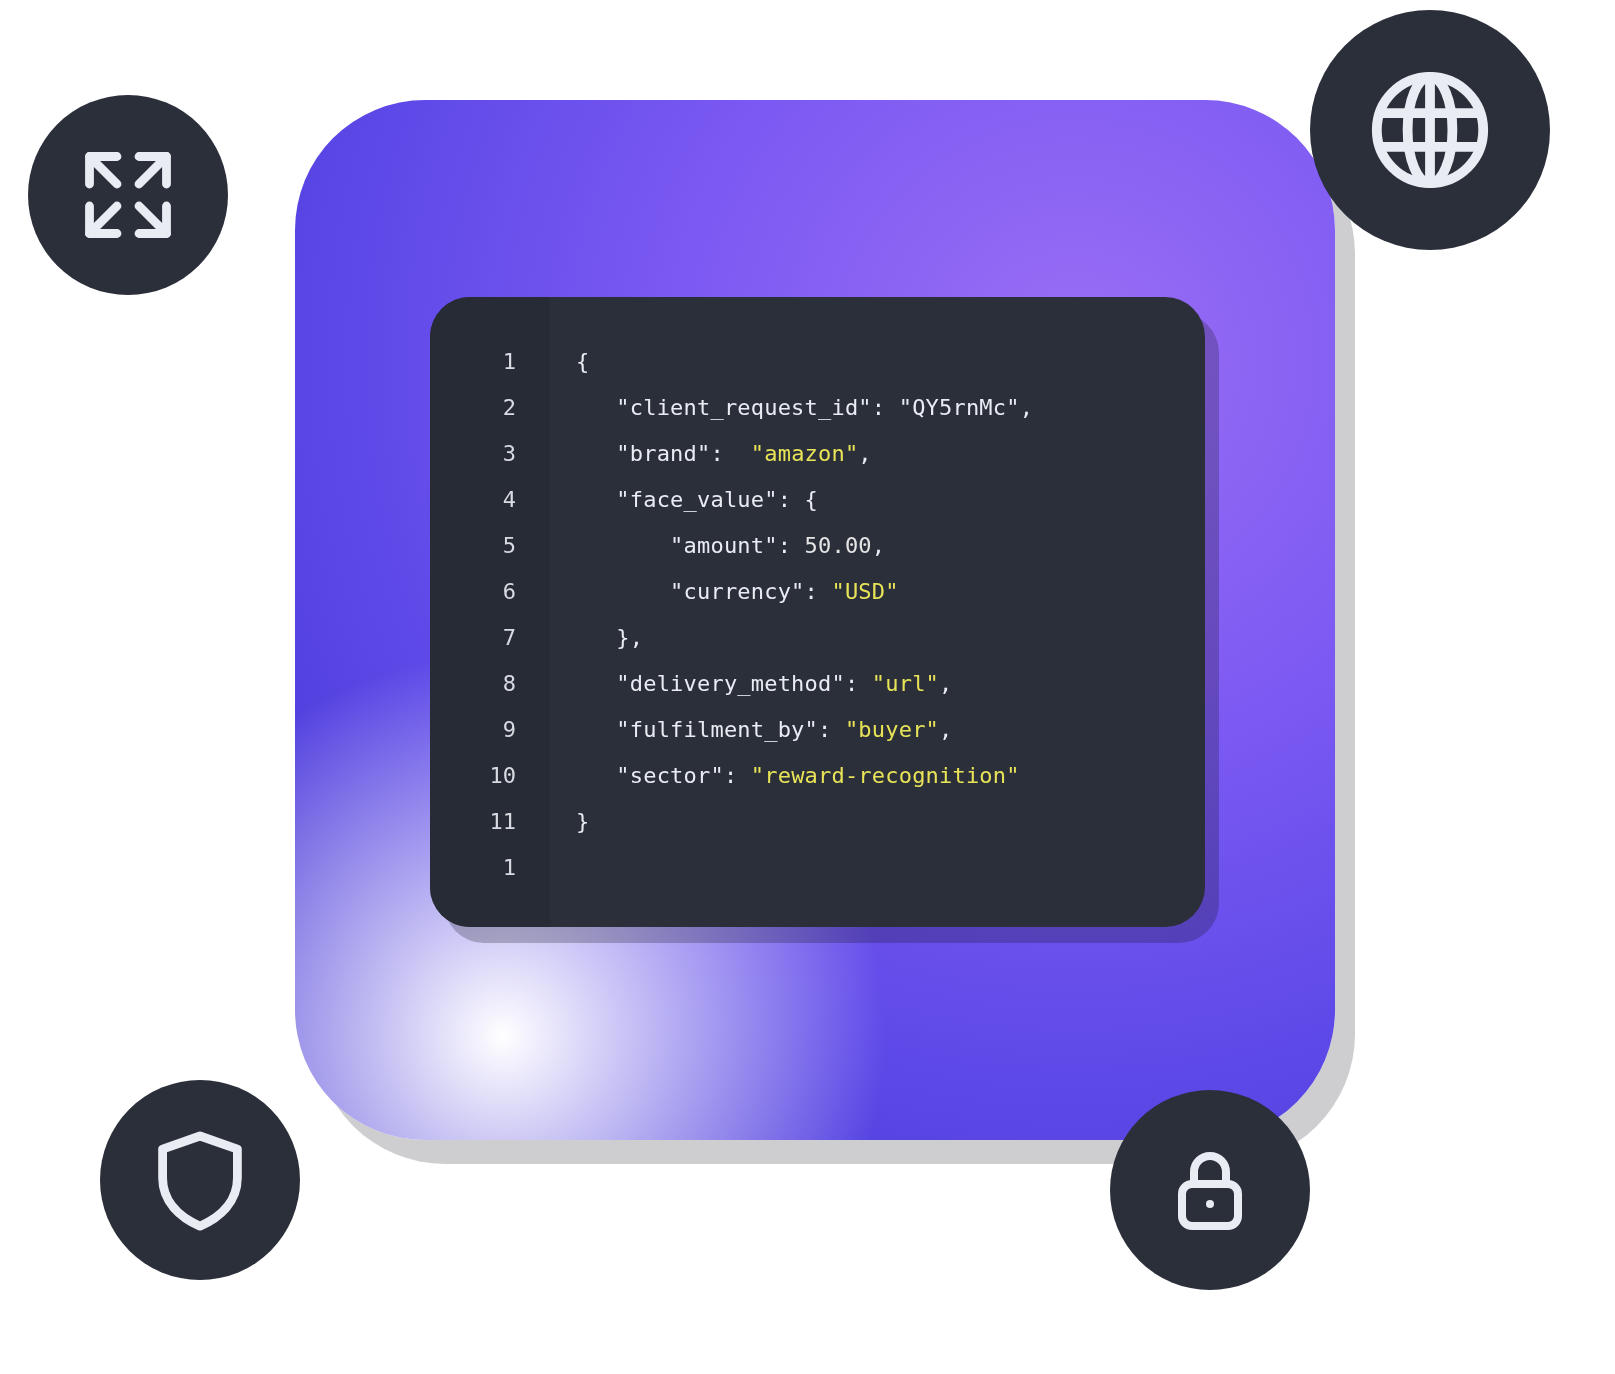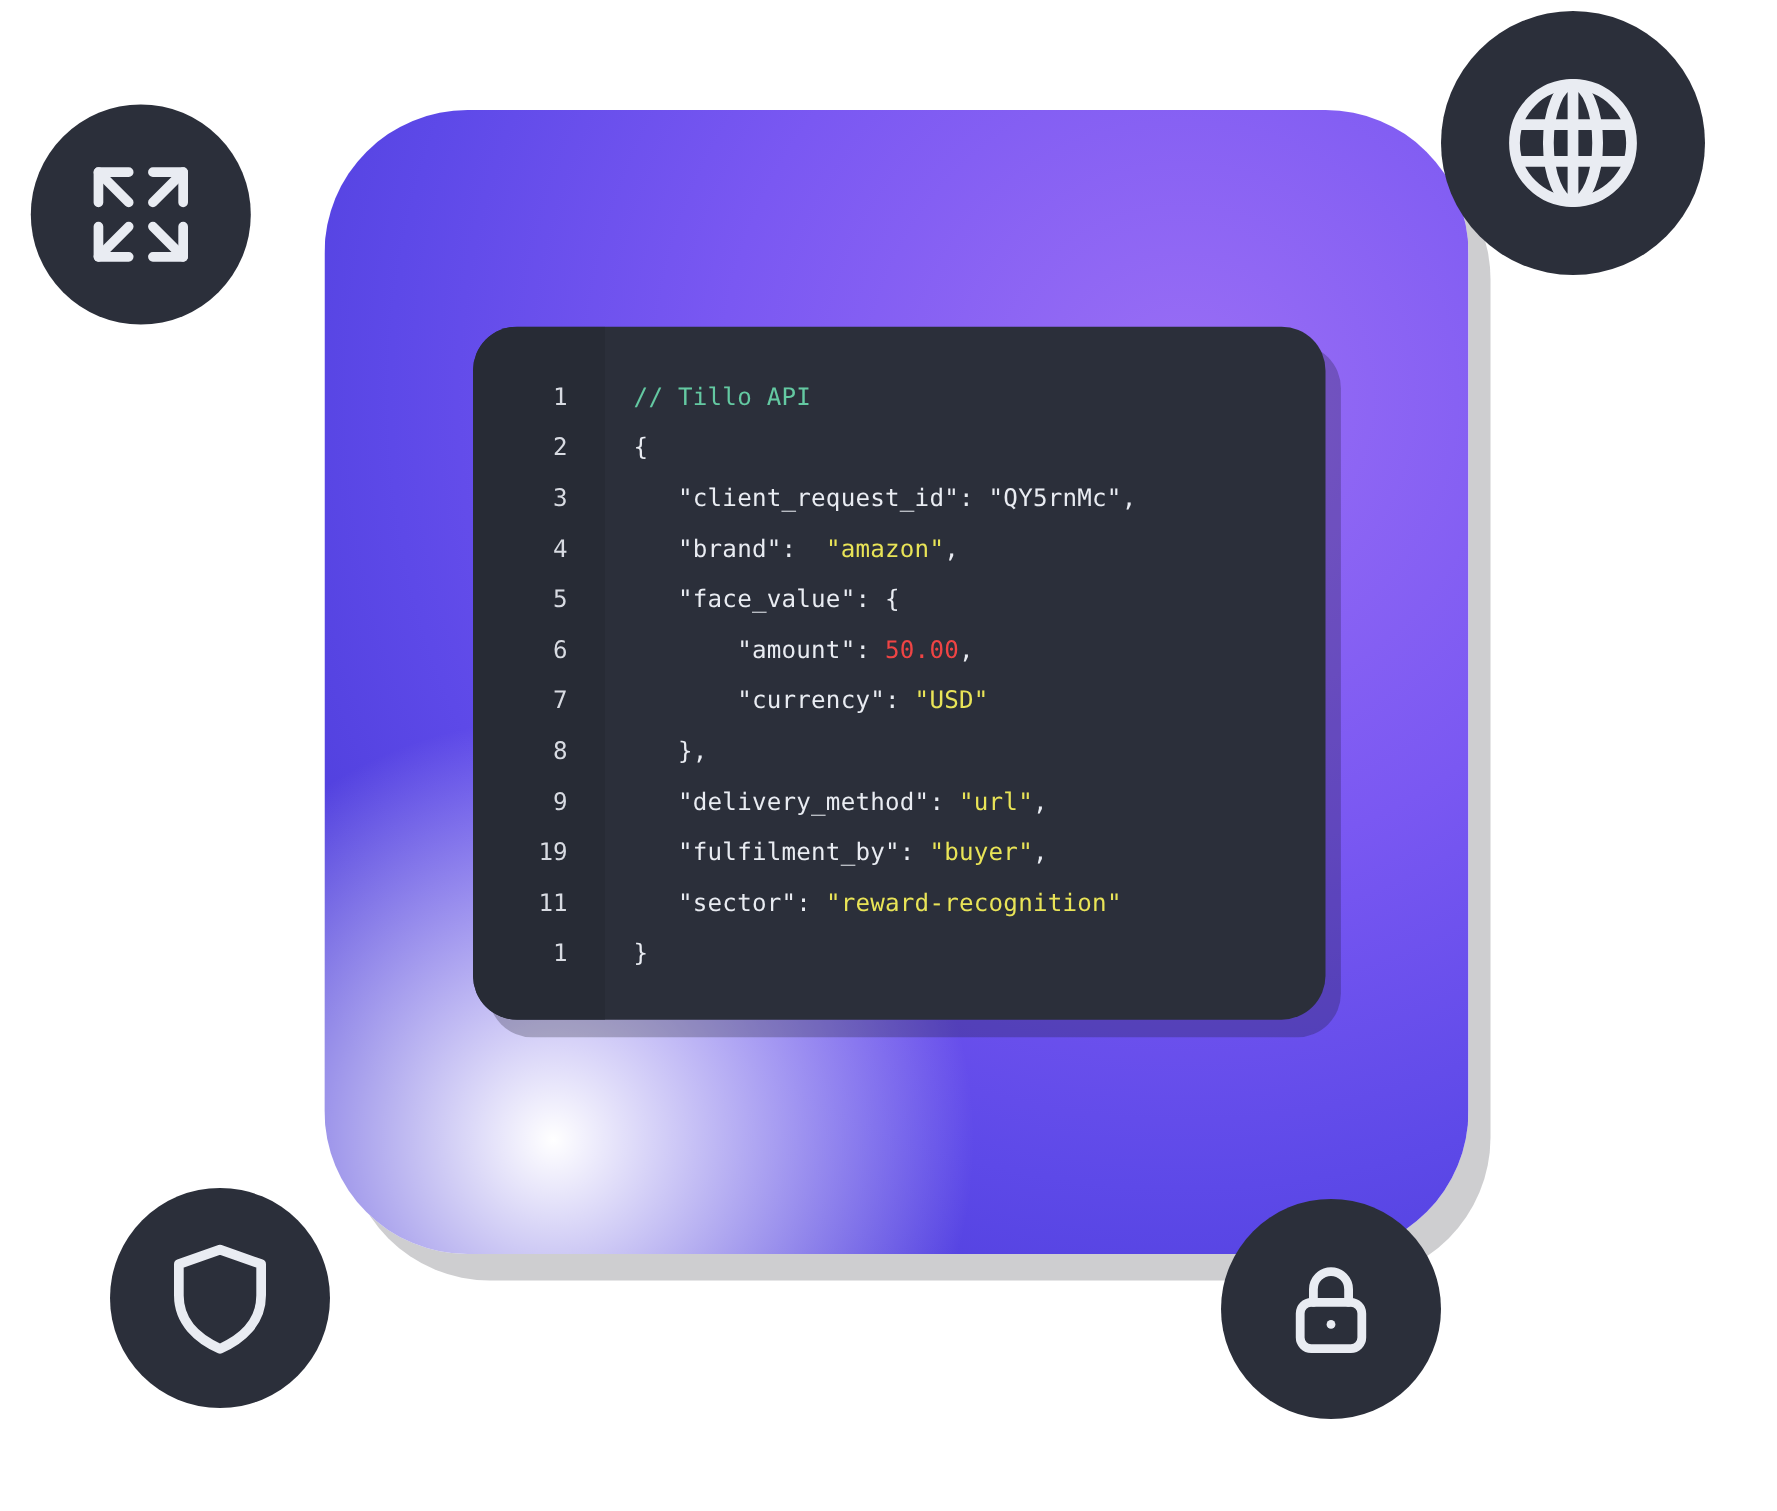--- a/index.html
+++ b/index.html
@@ -70,21 +70,21 @@
     font-size: 22px;
     line-height: 46px;
     white-space: pre;
     letter-spacing: 0.2px;
   }
   .tok-comment { color: #64c9a2; }
   .tok-punc    { color: #e9ecf2; }
   .tok-key     { color: #e9ecf2; }
   .tok-val     { color: #e9ecf2; }
   .tok-hi      { color: #e9e457; }
-  .tok-num     { color: #ef4444; }
+  .tok-num     { color: #e5e5e5; }
 
   
   .badge {
     position: absolute;
     background: #2b2f3a;
     border-radius: 50%;
     display: flex;
     align-items: center;
     justify-content: center;
   }
@@ -106,26 +106,25 @@
     <div class="gutter" id="gutter">
         <span class="ln">1</span>
         <span class="ln">2</span>
         <span class="ln">3</span>
         <span class="ln">4</span>
         <span class="ln">5</span>
         <span class="ln">6</span>
         <span class="ln">7</span>
         <span class="ln">8</span>
         <span class="ln">9</span>
-        <span class="ln">19</span>
+        <span class="ln">10</span>
         <span class="ln">11</span>
         <span class="ln">1</span>
       </div>
     <div class="code-body" id="code-body">
-        <div class="code-line"><span class="tok-comment">// Tillo API</span></div>
         <div class="code-line"><span class="tok-punc">{</span></div>
         <div class="code-line"><span class="tok-key">   "client_request_id": </span><span class="tok-val">"QY5rnMc"</span><span class="tok-punc">,</span></div>
         <div class="code-line"><span class="tok-key">   "brand":  </span><span class="tok-hi">"amazon"</span><span class="tok-punc">,</span></div>
         <div class="code-line"><span class="tok-key">   "face_value": {</span></div>
         <div class="code-line"><span class="tok-key">       "amount": </span><span class="tok-num">50.00</span><span class="tok-punc">,</span></div>
         <div class="code-line"><span class="tok-key">       "currency": </span><span class="tok-hi">"USD"</span></div>
         <div class="code-line"><span class="tok-punc">   },</span></div>
         <div class="code-line"><span class="tok-key">   "delivery_method": </span><span class="tok-hi">"url"</span><span class="tok-punc">,</span></div>
         <div class="code-line"><span class="tok-key">   "fulfilment_by": </span><span class="tok-hi">"buyer"</span><span class="tok-punc">,</span></div>
         <div class="code-line"><span class="tok-key">   "sector": </span><span class="tok-hi">"reward-recognition"</span></div>

